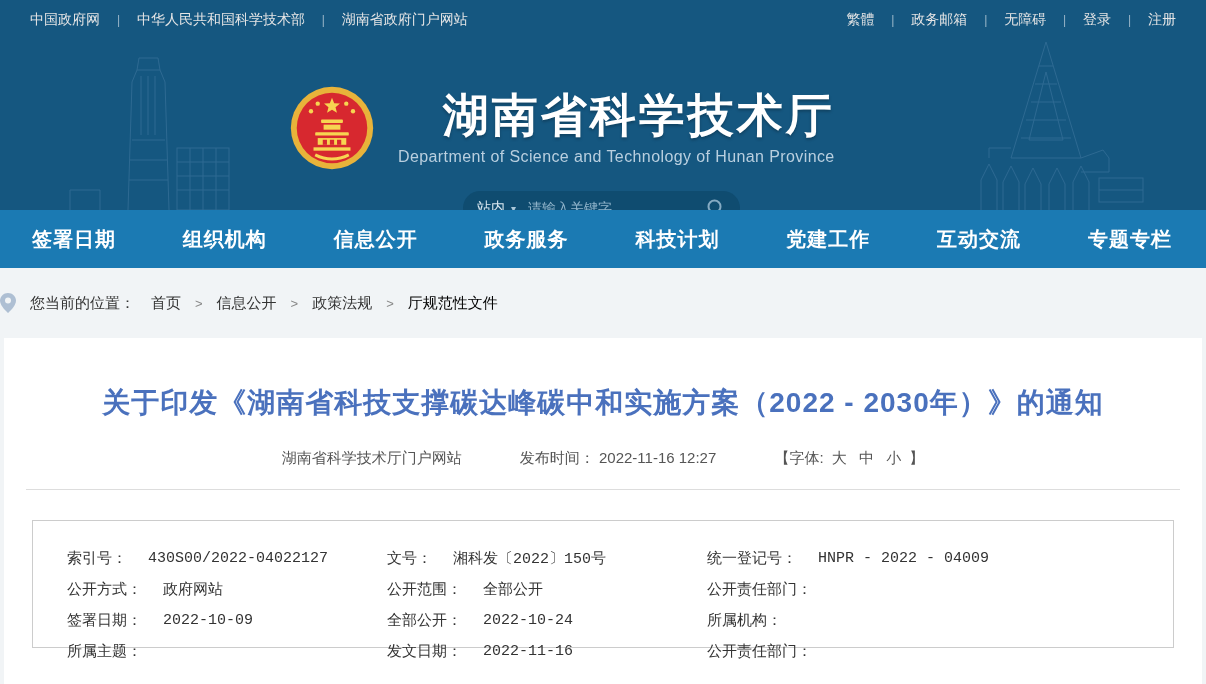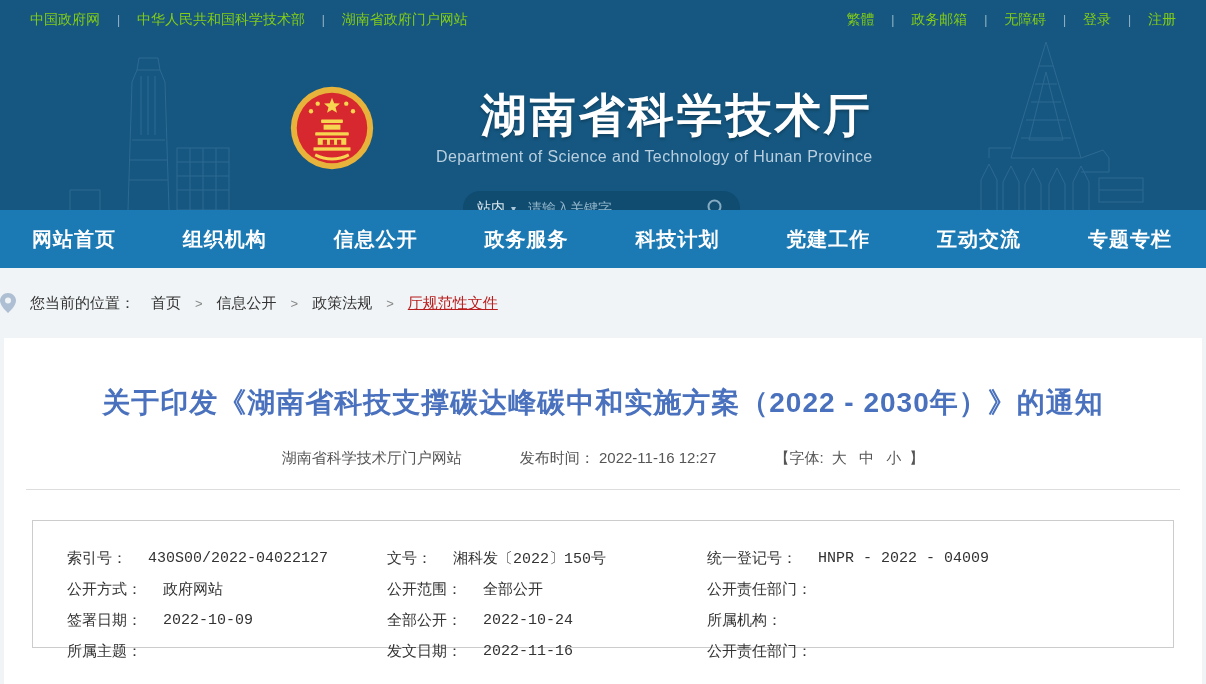--- a/index.html
+++ b/index.html
@@ -2,50 +2,50 @@
 <html><head>
 <meta charset="utf-8">
 <style>
   * { margin:0; padding:0; box-sizing:border-box; }
   html,body { width:1206px; height:684px; }
   body { font-family:"Liberation Sans","DejaVu Sans",sans-serif; background:#f1f4f6; overflow:hidden; }
   .page { width:1206px; height:684px; position:relative; }
 
   
   .topbar { height:40px; background:#155780; display:flex; justify-content:space-between; align-items:center; padding:0 30px; font-size:14px; color:#f2f7fa; position:relative; z-index:3; }
-  .topbar a { color:#84cc16; text-decoration:none; cursor:pointer; }
+  .topbar a { color:#e5e5e5; text-decoration:none; cursor:pointer; }
   .topbar .sep { color:rgba(255,255,255,.55); margin:0 13px; font-size:12px; }
 
   
   .header { height:170px; background:#155780; position:relative; overflow:hidden; }
   .wm { position:absolute; top:0; opacity:.45; pointer-events:none; }
   .wm-left { left:40px; }
   .wm-right { right:55px; }
   .brand { position:absolute; left:290px; top:46px; display:flex; align-items:center; }
   .emblem { width:84px; height:84px; flex:0 0 84px; }
   .brand-text { margin-left:24px; }
   .site-title { font-size:46px; font-weight:700; color:#ffffff; letter-spacing:3px; line-height:1.1; text-shadow:0 2px 3px rgba(0,0,0,.25);text-align:right; }
-  .site-subtitle { margin-top:7px; font-size:16px; color:#b9cfdf; letter-spacing:.4px;margin-left:38px; }
+  .site-subtitle { margin-top:7px; font-size:16px; color:#b9cfdf; letter-spacing:.4px; }
   .searchbar { position:absolute; left:463px; top:151px; width:277px; height:34px; background:#0f4c70; border-radius:17px; display:flex; align-items:center; padding:0 14px; }
   .search-scope { display:flex; align-items:center; color:#d9e7f0; font-size:14px; cursor:pointer; }
   .search-scope .caret { font-size:10px; margin-left:6px; color:#aac7d9; }
   .searchbar input { flex:1; margin-left:12px; background:transparent; border:none; outline:none; font-size:14px; color:#d9e7f0; min-width:0; }
   .searchbar input::placeholder { color:#93b6cc; }
   .search-icon { width:20px; height:20px; cursor:pointer; flex:0 0 20px; }
 
   
   .nav { height:58px; background:#1b7ab3; display:flex; align-items:center; justify-content:space-between; padding:0 34px 0 32px; }
   .nav a { color:#ffffff; font-size:20px; font-weight:700; text-decoration:none; letter-spacing:1px; cursor:pointer; }
 
   
   .crumbbar { height:70px; background:#f1f4f6; display:flex; align-items:center; font-size:15px; color:#333; }
   .pin { width:16px; height:20px; margin-right:14px; flex:0 0 16px; }
   .crumb-prefix { margin-right:16px; }
   .crumbbar a { color:#333; text-decoration:none; cursor:pointer; }
-  .crumbbar a.current { color:#b91c1c;text-decoration:underline; }
+  .crumbbar a.current { color:#000000; }
   .csep { color:#888; font-size:13px; margin:0 14px; }
 
   
   .content { background:#ffffff; margin:0 4px; height:346px; }
   .article-title { text-align:center; color:#4a71bd; font-size:28px; font-weight:700; padding-top:46px; letter-spacing:1px; }
   .meta { text-align:center; margin-top:27px; font-size:15px; color:#555; }
   .meta .chunk { margin:0 27px; }
   .meta .fs-link { margin:0 4px; cursor:pointer; color:#555; }
   .divider { height:1px; background:#dddddd; margin:21px 22px 0 22px; }
 
@@ -149,21 +149,21 @@
       </span>
       <input type="text" placeholder="请输入关键字" style="">
       <svg class="search-icon" viewBox="0 0 20 20" fill="none" stroke="#86abc3" stroke-width="2" stroke-linecap="round">
         <circle cx="8.5" cy="8.5" r="6"></circle>
         <line x1="13" y1="13" x2="18" y2="18"></line>
       </svg>
     </div>
   </div>
 
   <div class="nav">
-    <a>网站首页</a>
+    <a>签署日期</a>
     <a>组织机构</a>
     <a>信息公开</a>
     <a>政务服务</a>
     <a>科技计划</a>
     <a>党建工作</a>
     <a>互动交流</a>
     <a>专题专栏</a>
   </div>
 
   <div class="crumbbar">

